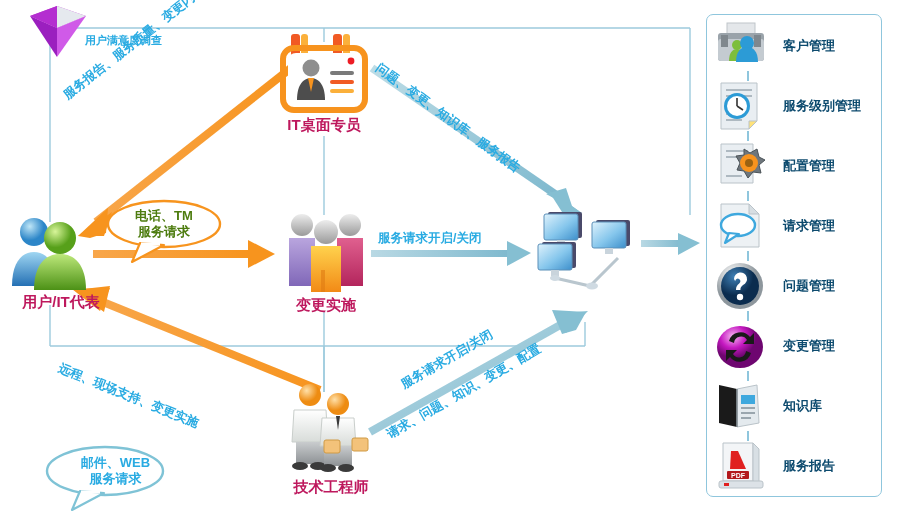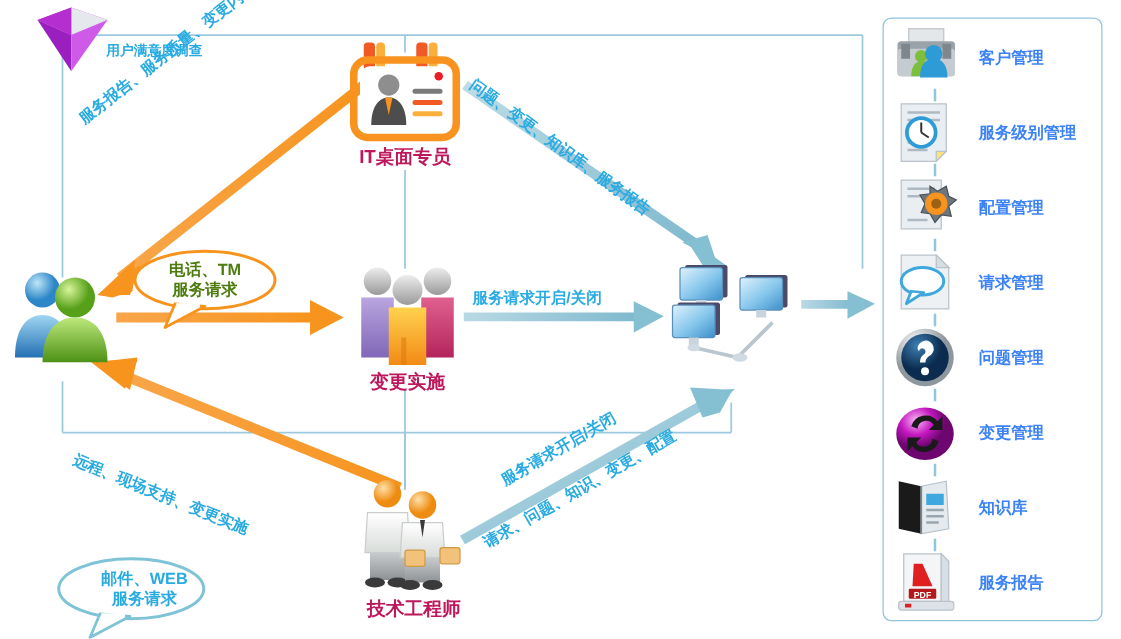--- a/index.html
+++ b/index.html
@@ -19,21 +19,21 @@
     white-space:nowrap;
     text-align:center;
   }
   .flow-lbl{
     color:#29ABE2;
     font-weight:bold;
     font-size:12.5px;
     white-space:nowrap;
   }
   .panel-lbl{
-    color:#3b82f6;
+    color:#0c4a6e;
     font-weight:bold;
     font-size:13px;
     white-space:nowrap;
   }
   .bubble-txt{
     font-size:13px;
     font-weight:bold;
     text-align:center;
     white-space:nowrap;
     line-height:1.25;
@@ -178,20 +178,21 @@
             <stop offset="0%" stop-color="#BDE87A"></stop>
             <stop offset="100%" stop-color="#4C9116"></stop>
           </linearGradient>
       </defs>
       <circle cx="26" cy="22" r="14" fill="url(#blueH)"></circle>
       <path d="M4,76 C4,52 14,42 26,42 C38,42 48,52 48,76 Z" fill="url(#blueB)"></path>
       <circle cx="52" cy="28" r="16" fill="url(#grnH)"></circle>
       <path d="M26,80 C26,54 38,44 52,44 C66,44 78,54 78,80 Z" fill="url(#grnB)"></path>
     </svg>
   </div>
+  <div class="abs node-name" style="left:0px;top:293px;width:122px;">用户/IT代表</div>
 
   <div class="icon-tile" style="left:277px;top:30px;width:94px;height:86px;">
     <svg width="94" height="86" viewBox="0 0 94 86">
       <rect x="14" y="4" width="9" height="22" rx="3" fill="#F15A24"></rect>
       <rect x="24" y="4" width="7" height="22" rx="3" fill="#FBB03B"></rect>
       <rect x="56" y="4" width="9" height="22" rx="3" fill="#F15A24"></rect>
       <rect x="66" y="4" width="7" height="22" rx="3" fill="#FBB03B"></rect>
       <rect x="6" y="18" width="82" height="62" rx="11" fill="none" stroke="#F7931E" stroke-width="6"></rect>
       <rect x="11" y="23" width="72" height="52" rx="8" fill="#ffffff"></rect>
       <circle cx="74" cy="31" r="3.4" fill="#ED1C24"></circle>

